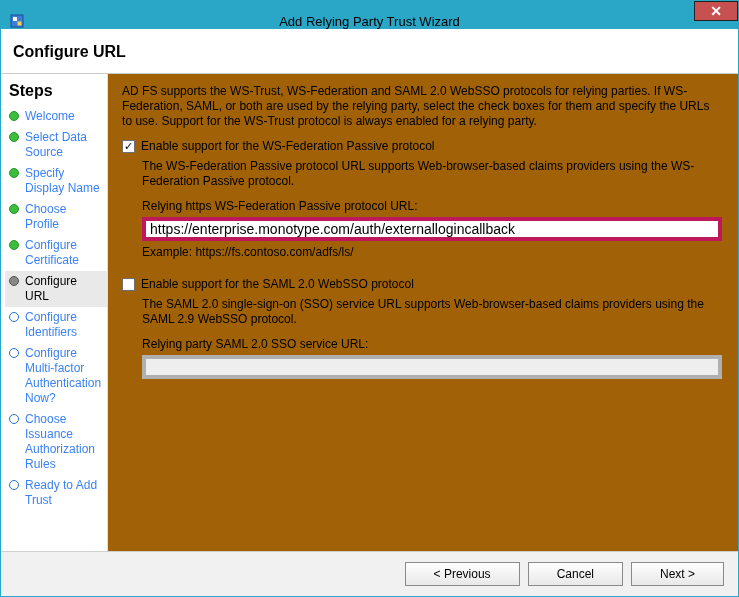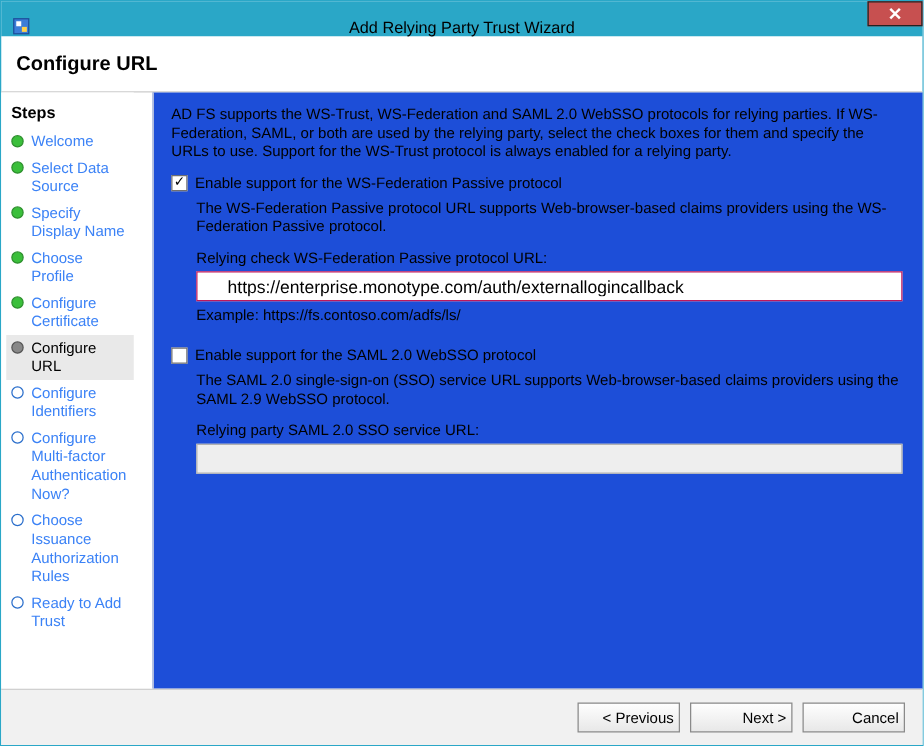--- a/index.html
+++ b/index.html
@@ -79,21 +79,21 @@
   .sidebar {
     width: 175px;
     border-right: 0;
     background: #fff;
     padding: 6px 0 6px 4px;
     box-sizing: border-box;
   }
   .sidebar .steps-title {
     font-weight: bold;
     padding: 2px 4px 6px 4px;
-    font-size: 13px;
+    font-size: 16px;
   }
   .step {
     display: flex;
     align-items: flex-start;
     gap: 6px;
     padding: 3px 6px 3px 4px;
     color: #3b82f6;
     cursor: default;
     line-height: 15px;
   }
@@ -108,25 +108,24 @@
   .bullet.pending { background: #ffffff; border: 1px solid #2a6ecb; }
   .bullet.current { background: #888; border: 1px solid #555; }
   .step.current {
     background: #e9e9e9;
     color: #000;
   }
   .step.current .label { color: #000; }
   .content {
     flex: 1 1 auto;
     padding: 10px 16px 8px 14px;
-    background: #1d4ed8;
+    background: #a16207;
     border-left: 1px solid #e0e0e0;
     overflow: hidden;
     box-sizing: border-box;
-    margin-left: 15px;
   }
   .content p { margin: 0 0 10px 0; line-height: 15px; }
   .section { margin-bottom: 18px; }
   .cb-row {
     display: flex;
     align-items: center;
     gap: 6px;
     margin-bottom: 6px;
   }
   .cb {
@@ -140,24 +139,24 @@
     font-size: 11px;
     line-height: 1;
     color: #000;
     cursor: default;
   }
   .indent { margin-left: 20px; }
   .field-label { margin: 6px 0 4px 0; }
   .txt {
     width: 100%;
     box-sizing: border-box;
-    border: 1px solid #be185d;
+    border: 4px solid #be185d;
     background: #fff;
     font: inherit;
-    padding: 3px 24px;
+    padding: 3px 4px;
     height: 24px;
     font-size: 14px;
   }
   .txt[disabled] {
     background: #eee;
     color: #888;
     border-color: #b0b0b0;
   }
   .example {
     margin-top: 4px;
@@ -172,21 +171,21 @@
     justify-content: flex-end;
     gap: 8px;
   }
   .btn {
     min-width: 82px;
     height: 24px;
     border: 1px solid #8a8a8a;
     background: linear-gradient(#fefefe, #e8e8e8);
     font: inherit;
     cursor: default;
-    padding: 0 4px;
+    padding: 0 28px;
     text-align: right;
   }
 </style>
 </head>
 <body>
 
 <div class="window">
 
   <div class="titlebar">
     <span class="app-icon">
@@ -259,21 +258,21 @@
 
       <div class="section">
         <div class="cb-row">
           <span class="cb">
               <span>✓</span>
             </span>
           <span>Enable support for the WS-Federation Passive protocol</span>
         </div>
         <div class="indent">
           <p>The WS-Federation Passive protocol URL supports Web-browser-based claims providers using the WS-Federation Passive protocol.</p>
-          <div class="field-label">Relying check WS-Federation Passive protocol URL:</div>
+          <div class="field-label">Relying https WS-Federation Passive protocol URL:</div>
           <input class="txt" type="text" value="https://enterprise.monotype.com/auth/externallogincallback" style="">
           <div class="example">Example: https://fs.contoso.com/adfs/ls/</div>
         </div>
       </div>
 
       <div class="section">
         <div class="cb-row">
           <span class="cb"></span>
           <span>Enable support for the SAML 2.0 WebSSO protocol</span>
         </div>
@@ -282,17 +281,17 @@
           <div class="field-label">Relying party SAML 2.0 SSO service URL:</div>
           <input class="txt" type="text" disabled="" value="" style="">
         </div>
       </div>
 
     </div>
   </div>
 
   <div class="footer">
     <button class="btn">&lt; Previous</button>
+    <button class="btn">Cancel</button>
     <button class="btn">Next &gt;</button>
-    <button class="btn">Cancel</button>
   </div>
 
 </div>
 
 </body></html>

